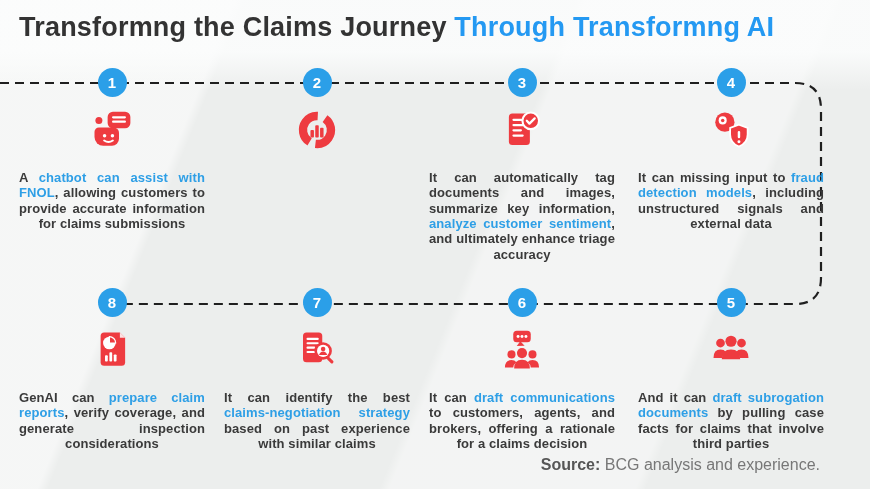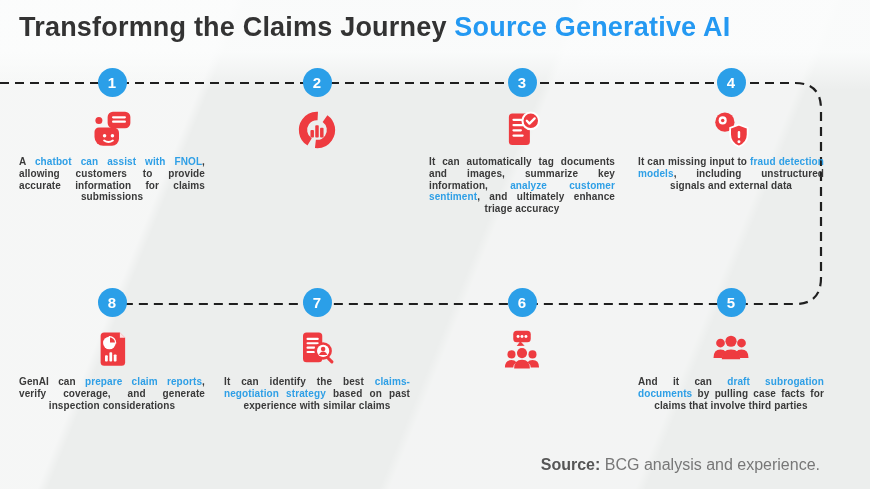--- a/index.html
+++ b/index.html
@@ -26,33 +26,33 @@
   .row-bottom{top:288px;}
   .step{position:absolute;width:186px;display:flex;flex-direction:column;align-items:center;}
   .col-0{left:19px;} .col-1{left:224px;} .col-2{left:429px;} .col-3{left:638px;}
   .badge{
     width:29px;height:29px;border-radius:50%;background:var(--badge-blue);
     color:#fff;font-weight:700;font-size:15px;display:flex;align-items:center;justify-content:center;
     z-index:2;flex:0 0 auto;
   }
   .icon-wrap{margin-top:11px;height:44px;display:flex;align-items:center;justify-content:center;color:var(--icon-red);}
   .step-text{
-    margin-top:4px;width:100%;font-size:10px;line-height:1.18;font-weight:700;
+    margin-top:18px;width:100%;font-size:13px;line-height:1.18;font-weight:700;
     color:var(--text-dark);text-align:justify;text-align-last:center;letter-spacing:.1px;
   }
   .hl{color:var(--accent-blue);}
   .source-line{position:absolute;top:456px;right:50px;font-size:16px;color:#777;}
   .source-label{font-weight:700;color:#565656;}
 </style>
 </head>
 <body>
 
 <div class="stage">
 
-  <h1 class="page-title"><span>Transformng the Claims Journey </span><span class="title-highlight">Source Generative AI</span></h1>
+  <h1 class="page-title"><span>Transformng the Claims Journey </span><span class="title-highlight">Through Transformng AI</span></h1>
 
   <svg class="journey-svg" viewBox="0 0 870 489" aria-hidden="true">
     <path class="journey-path" d="M0 83 H795 Q821 83 821 109 V278 Q821 304 795 304 H111"></path>
   </svg>
 
   <div class="row row-top">
   <div class="step col-0">
     <div class="badge">
       <span class="badge-num">1</span>
     </div>
@@ -173,20 +173,21 @@
             <circle cx="28.5" cy="8.5" r="1.7" fill="#fff"></circle>
     <path d="M22 14 l-4 5.5 9 -0.5 z" fill="currentColor"></path>
     <circle cx="12" cy="29" r="4.6" fill="currentColor"></circle>
     <circle cx="36" cy="29" r="4.6" fill="currentColor"></circle>
     <circle cx="24" cy="27.5" r="5.8" fill="currentColor"></circle>
     <path d="M4.5 44 q0 -8.5 7.5 -8.5 q3.8 0 5.6 2.4 q-3.6 2.6 -3.6 6.1 z" fill="currentColor"></path>
     <path d="M43.5 44 q0 -8.5 -7.5 -8.5 q-3.8 0 -5.6 2.4 q3.6 2.6 3.6 6.1 z" fill="currentColor"></path>
     <path d="M15 45 q0 -10 9 -10 q9 0 9 10 z" fill="currentColor"></path>
   </svg>
 </div>
+    <p class="step-text"><span>It can </span><span class="hl">draft communications</span><span> to customers, agents, and brokers, offering a rationale for a claims decision</span></p>
   </div>
 
   <div class="step col-3">
     <div class="badge">
       <span class="badge-num">5</span>
     </div>
     <div class="icon-wrap">
   <svg viewBox="0 0 48 48" width="44" height="42">
     <circle cx="12" cy="16" r="5" fill="currentColor"></circle>
     <circle cx="36" cy="16" r="5" fill="currentColor"></circle>

